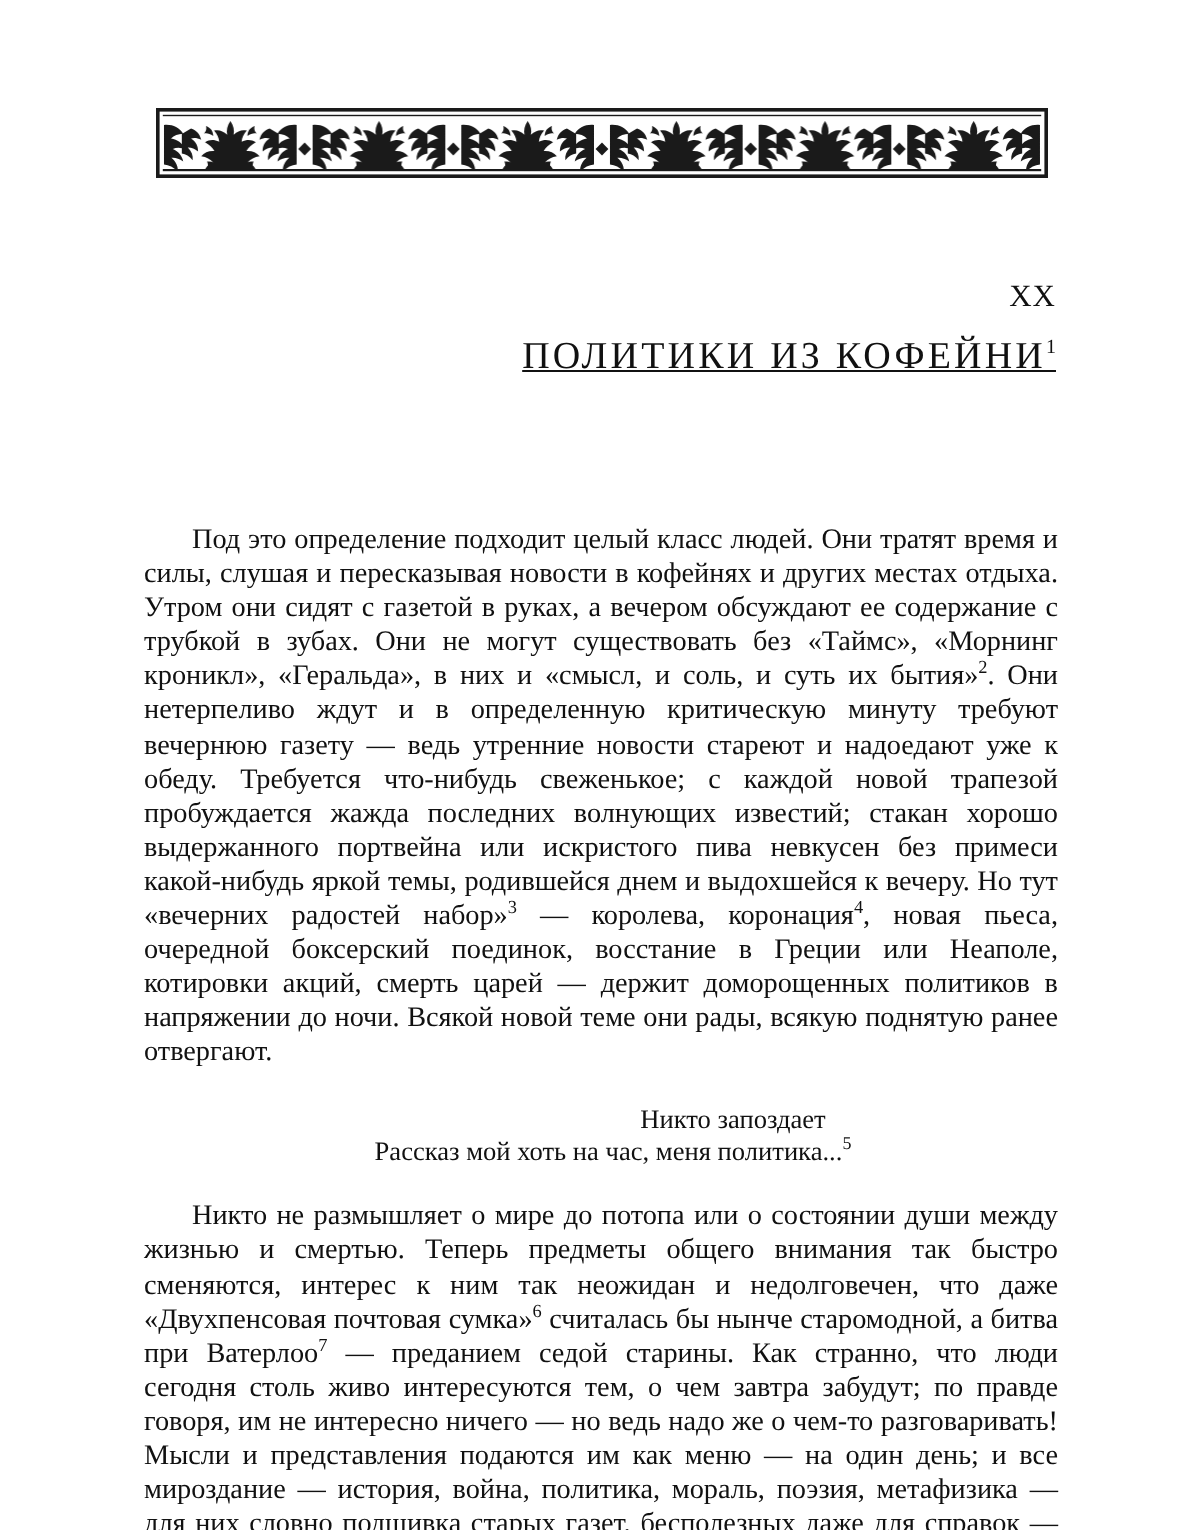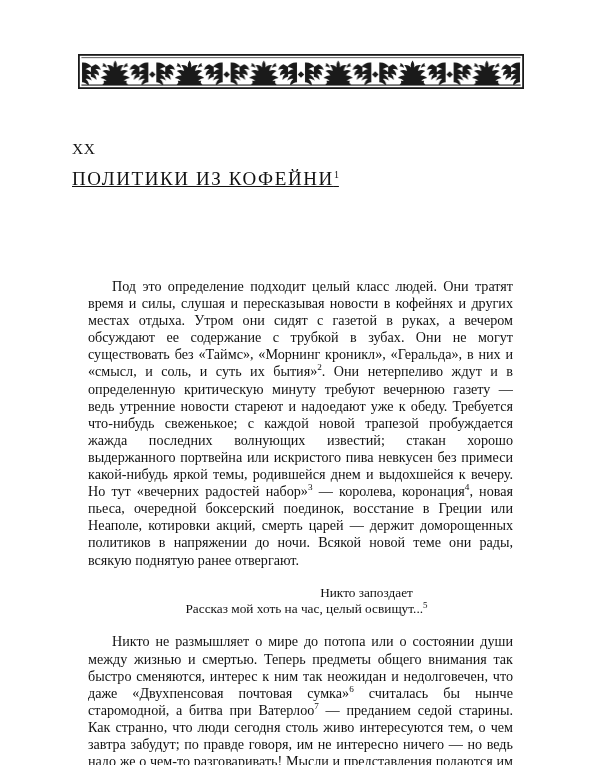--- a/index.html
+++ b/index.html
@@ -36,21 +36,21 @@
     width: 100%;
     height: 100%;
   }
 
   
   .chapter-head {
     position: absolute;
     left: 72px;
     top: 140px;
     width: 456px;
-    text-align: left;
+    text-align: right;
   }
   .chapter-number {
     font-size: 15.5px;
     letter-spacing: 0.5px;
     line-height: 1.2;
     margin: 0 0 9px 0;
     font-weight: normal;
   }
   .chapter-title {
     font-size: 19px;
@@ -69,21 +69,21 @@
   }
 
   
   .body-text {
     position: absolute;
     left: 72px;
     top: 262px;
     width: 457px;
   }
   p.para {
-    margin: 16px;
+    margin: 0;
     text-align: justify;
     text-justify: inter-word;
     font-size: 14.15px;
     line-height: 17.1px;
     hyphens: manual;
     -webkit-hyphens: manual;
   }
   p.para.indented {
     text-indent: 24px;
   }
@@ -160,19 +160,19 @@
     <div class="chapter-number">XX</div>
     <h1 class="chapter-title"><span>ПОЛИТИКИ ИЗ КОФЕЙНИ</span><sup>1</sup></h1>
   </div>
 
   <div class="body-text">
 
     <p class="para indented"><span>Под это определение подходит целый класс людей. Они тратят время и силы, слушая и пересказывая новости в кофейнях и других местах отдыха. Утром они сидят с газетой в руках, а вечером обсуждают ее содержание с трубкой в зубах. Они не могут существовать без «Таймс», «Морнинг кроникл», «Геральда», в них и «смысл, и соль, и суть их бытия»</span><sup>2</sup><span>. Они нетерпеливо ждут и в определенную критическую минуту требуют вечернюю газету — ведь утренние новости стареют и надоедают уже к обеду. Требуется что-нибудь свеженькое; с каждой новой трапезой пробуждается жажда последних волнующих известий; стакан хорошо выдержанного портвейна или искристого пива невкусен без примеси какой-нибудь яркой темы, родившейся днем и выдохшейся к вечеру. Но тут «вечерних радостей набор»</span><sup>3</sup><span> — королева, коронация</span><sup>4</sup><span>, новая пьеса, очередной боксерский поединок, восстание в Греции или Неаполе, котировки акций, смерть царей — держит доморощенных политиков в напряжении до ночи. Всякой новой теме они рады, всякую поднятую ранее отвергают.</span></p>
 
     <div class="verse">
       <span class="verse-line verse-line-1">Никто запоздает</span>
-      <span class="verse-line verse-line-2"><span>Рассказ мой хоть на час, целый освищут...</span><sup>5</sup></span>
+      <span class="verse-line verse-line-2"><span>Рассказ мой хоть на час, меня политика...</span><sup>5</sup></span>
     </div>
 
     <p class="para indented"><span>Никто не размышляет о мире до потопа или о состоянии души между жизнью и смертью. Теперь предметы общего внимания так быстро сменяются, интерес к ним так неожидан и недолговечен, что даже «Двухпенсовая почтовая сумка»</span><sup>6</sup><span> считалась бы нынче старомодной, а битва при Ватерлоо</span><sup>7</sup><span> — преданием седой старины. Как странно, что люди сегодня столь живо интересуются тем, о чем завтра забудут; по правде говоря, им не интересно ничего — но ведь надо же о чем-то разговаривать! Мысли и представления подаются им как меню — на один день; и все мироздание — история, война, политика, мораль, поэзия, метафизика — для них словно подшивка старых газет, бесполезных даже для справок — кроме той газеты, что сейчас лежит на столе!</span></p>
 
   </div>
 </div>
 
 </body></html>

